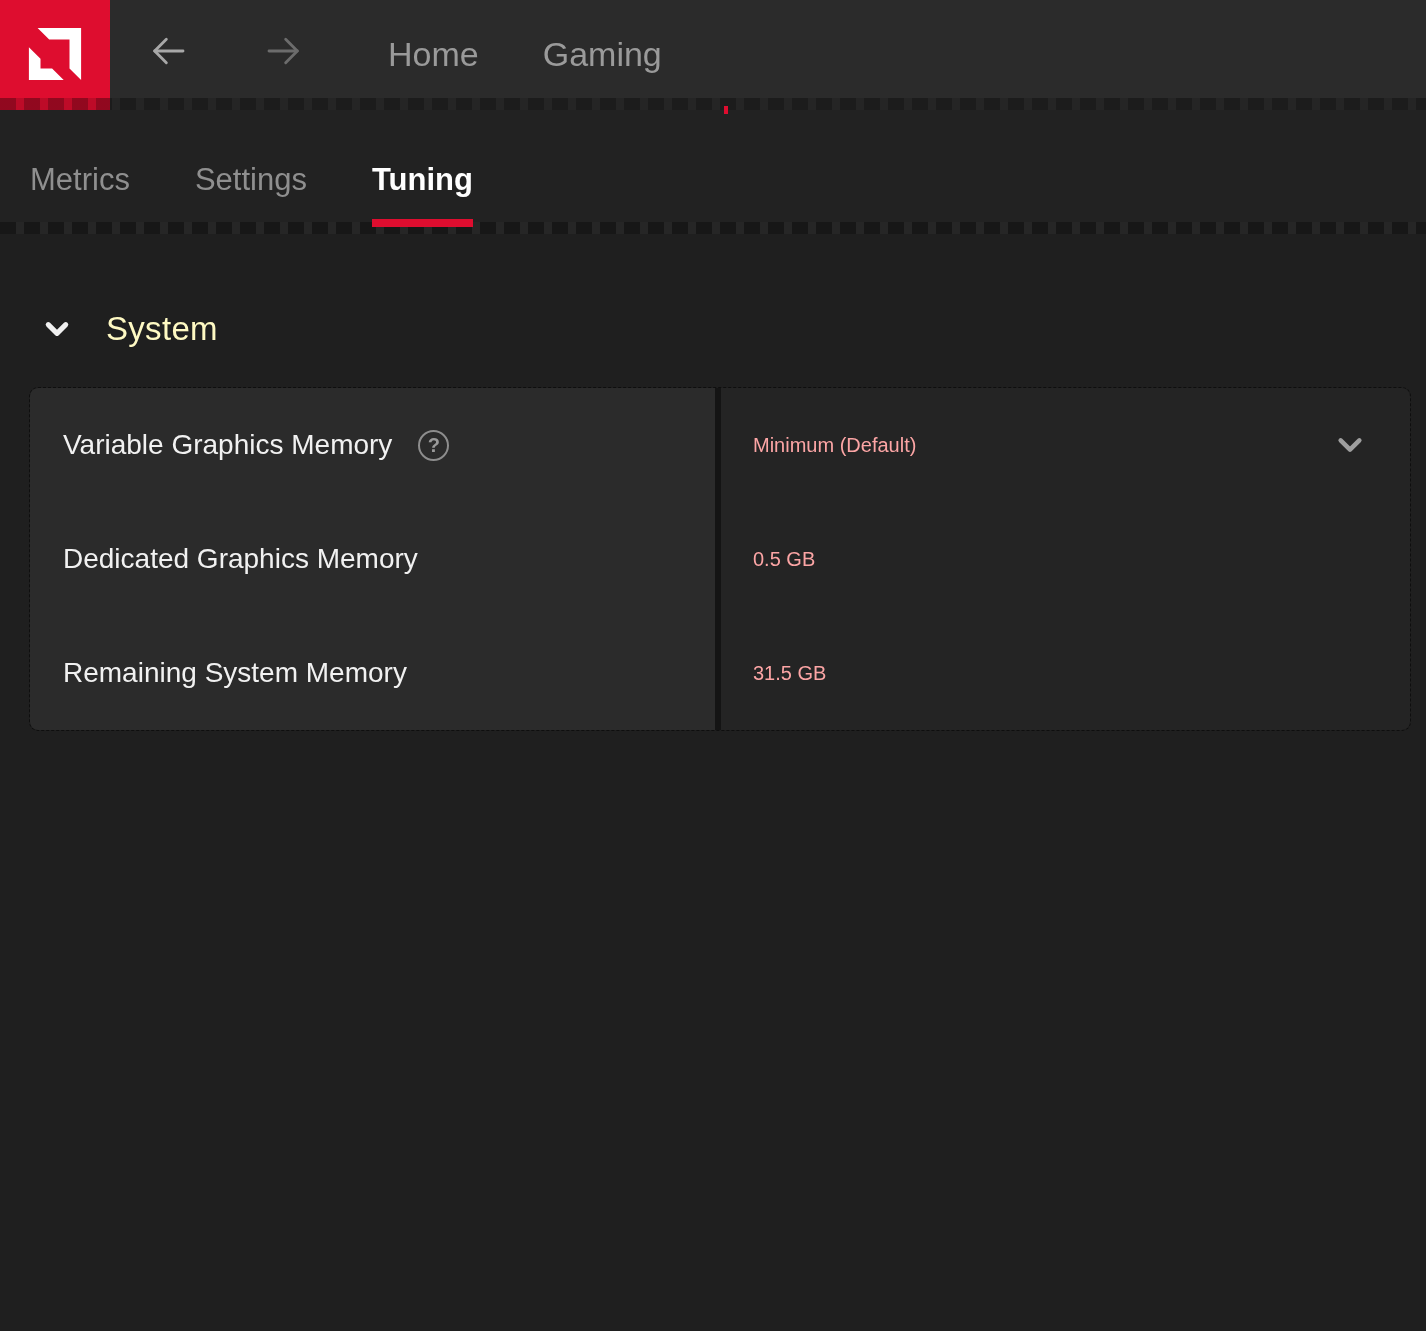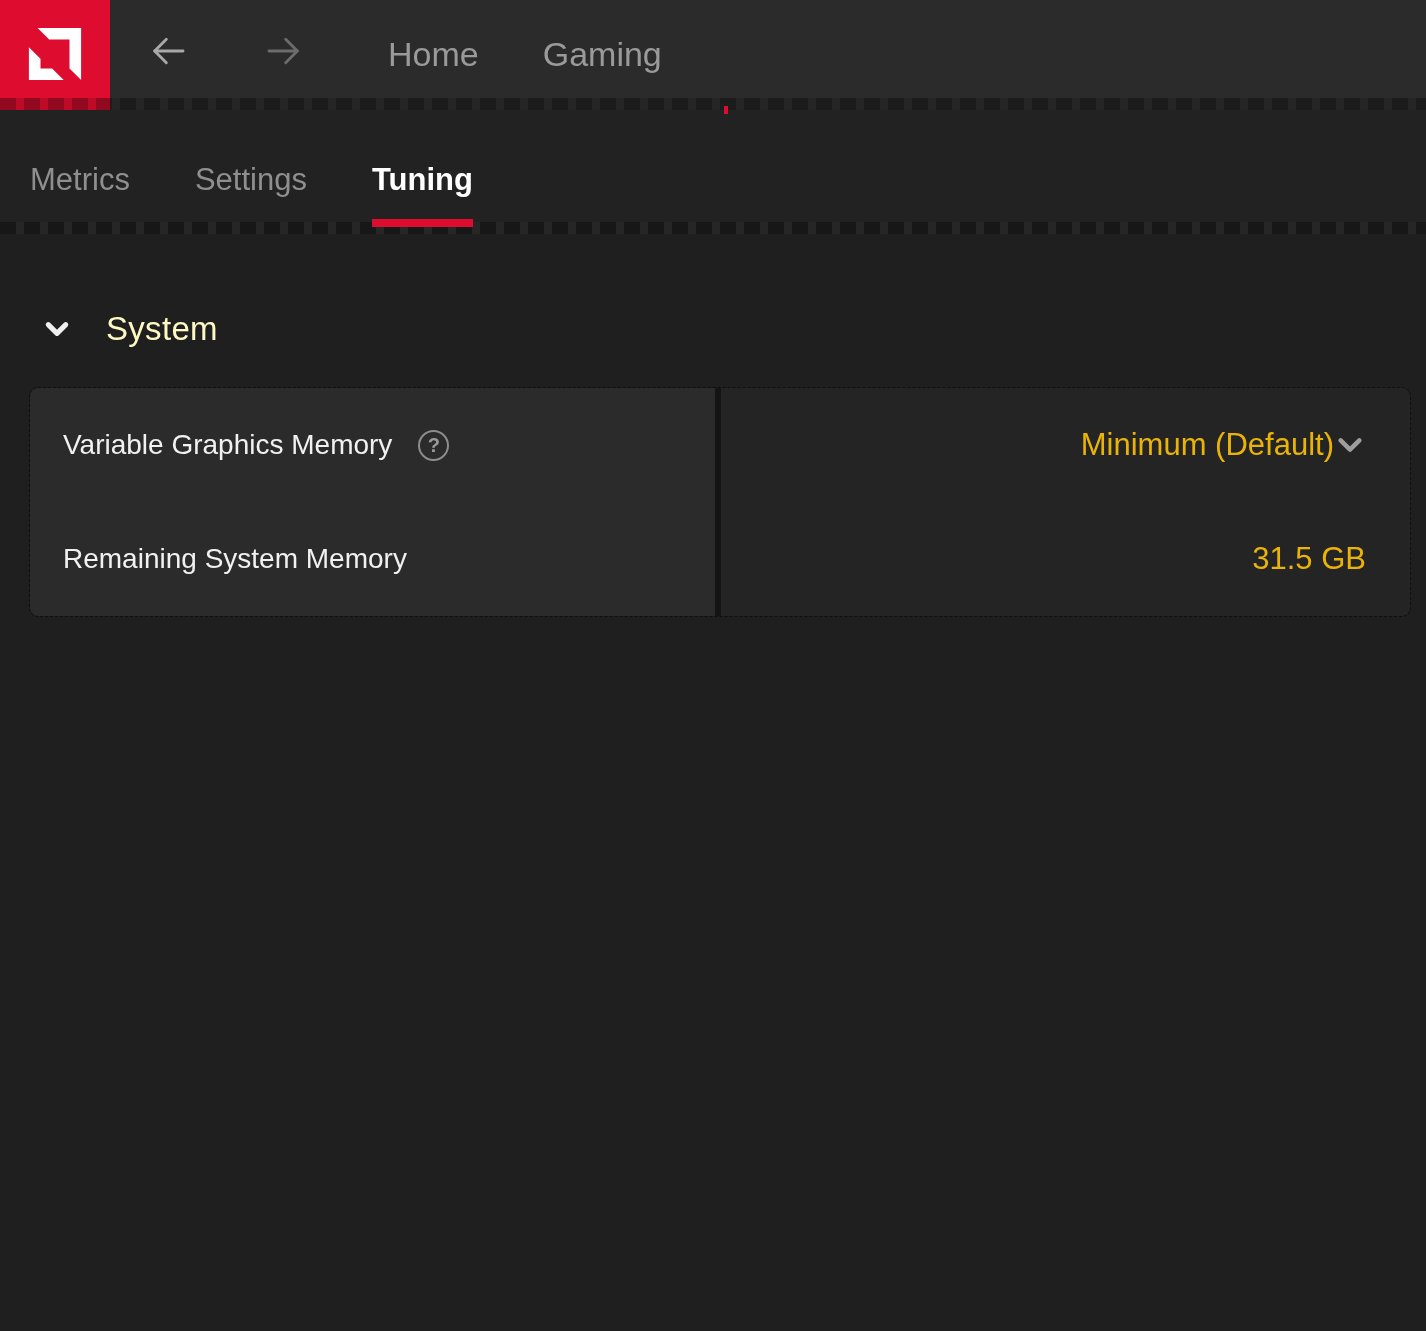--- a/index.html
+++ b/index.html
@@ -137,23 +137,23 @@
   .cell { display: flex; align-items: center; }
   .cell.label-cell {
     background: var(--cell-left-bg, #2b2b2b);
     padding-left: 33px;
     font-size: 28px;
     color: #f1f1f1;
   }
   .cell.value-cell {
     background: var(--cell-right-bg, #242424);
     padding: 0 44px 0 32px;
-    font-size: 31px;
-    color: #eab308;
-    justify-content: flex-end;
+    font-size: 20px;
+    color: #fca5a5;
+    justify-content: space-between;
   }
   .cell.value-cell.clickable { cursor: pointer; }
   .divider { background: #141414; }
 
   .help {
     width: 31px; height: 31px;
     border: 2px solid #8d8d8d;
     border-radius: 50%;
     color: #9a9a9a;
     font-size: 20px;
@@ -229,20 +229,29 @@
       </div>
       <div class="divider"></div>
       <div class="cell value-cell clickable">
         <span>Minimum (Default)</span>
         <svg class="stroke-icon dd-chev" viewBox="0 0 24 24">
           <path d="M5 8.5 L12 15.5 L19 8.5"></path>
         </svg>
       </div>
     </div>
 
+    <div class="row">
+      <div class="cell label-cell">
+        <span>Dedicated Graphics Memory</span>
+      </div>
+      <div class="divider"></div>
+      <div class="cell value-cell">
+        <span>0.5 GB</span>
+      </div>
+    </div>
 
     <div class="row">
       <div class="cell label-cell">
         <span>Remaining System Memory</span>
       </div>
       <div class="divider"></div>
       <div class="cell value-cell">
         <span>31.5 GB</span>
       </div>
     </div>

